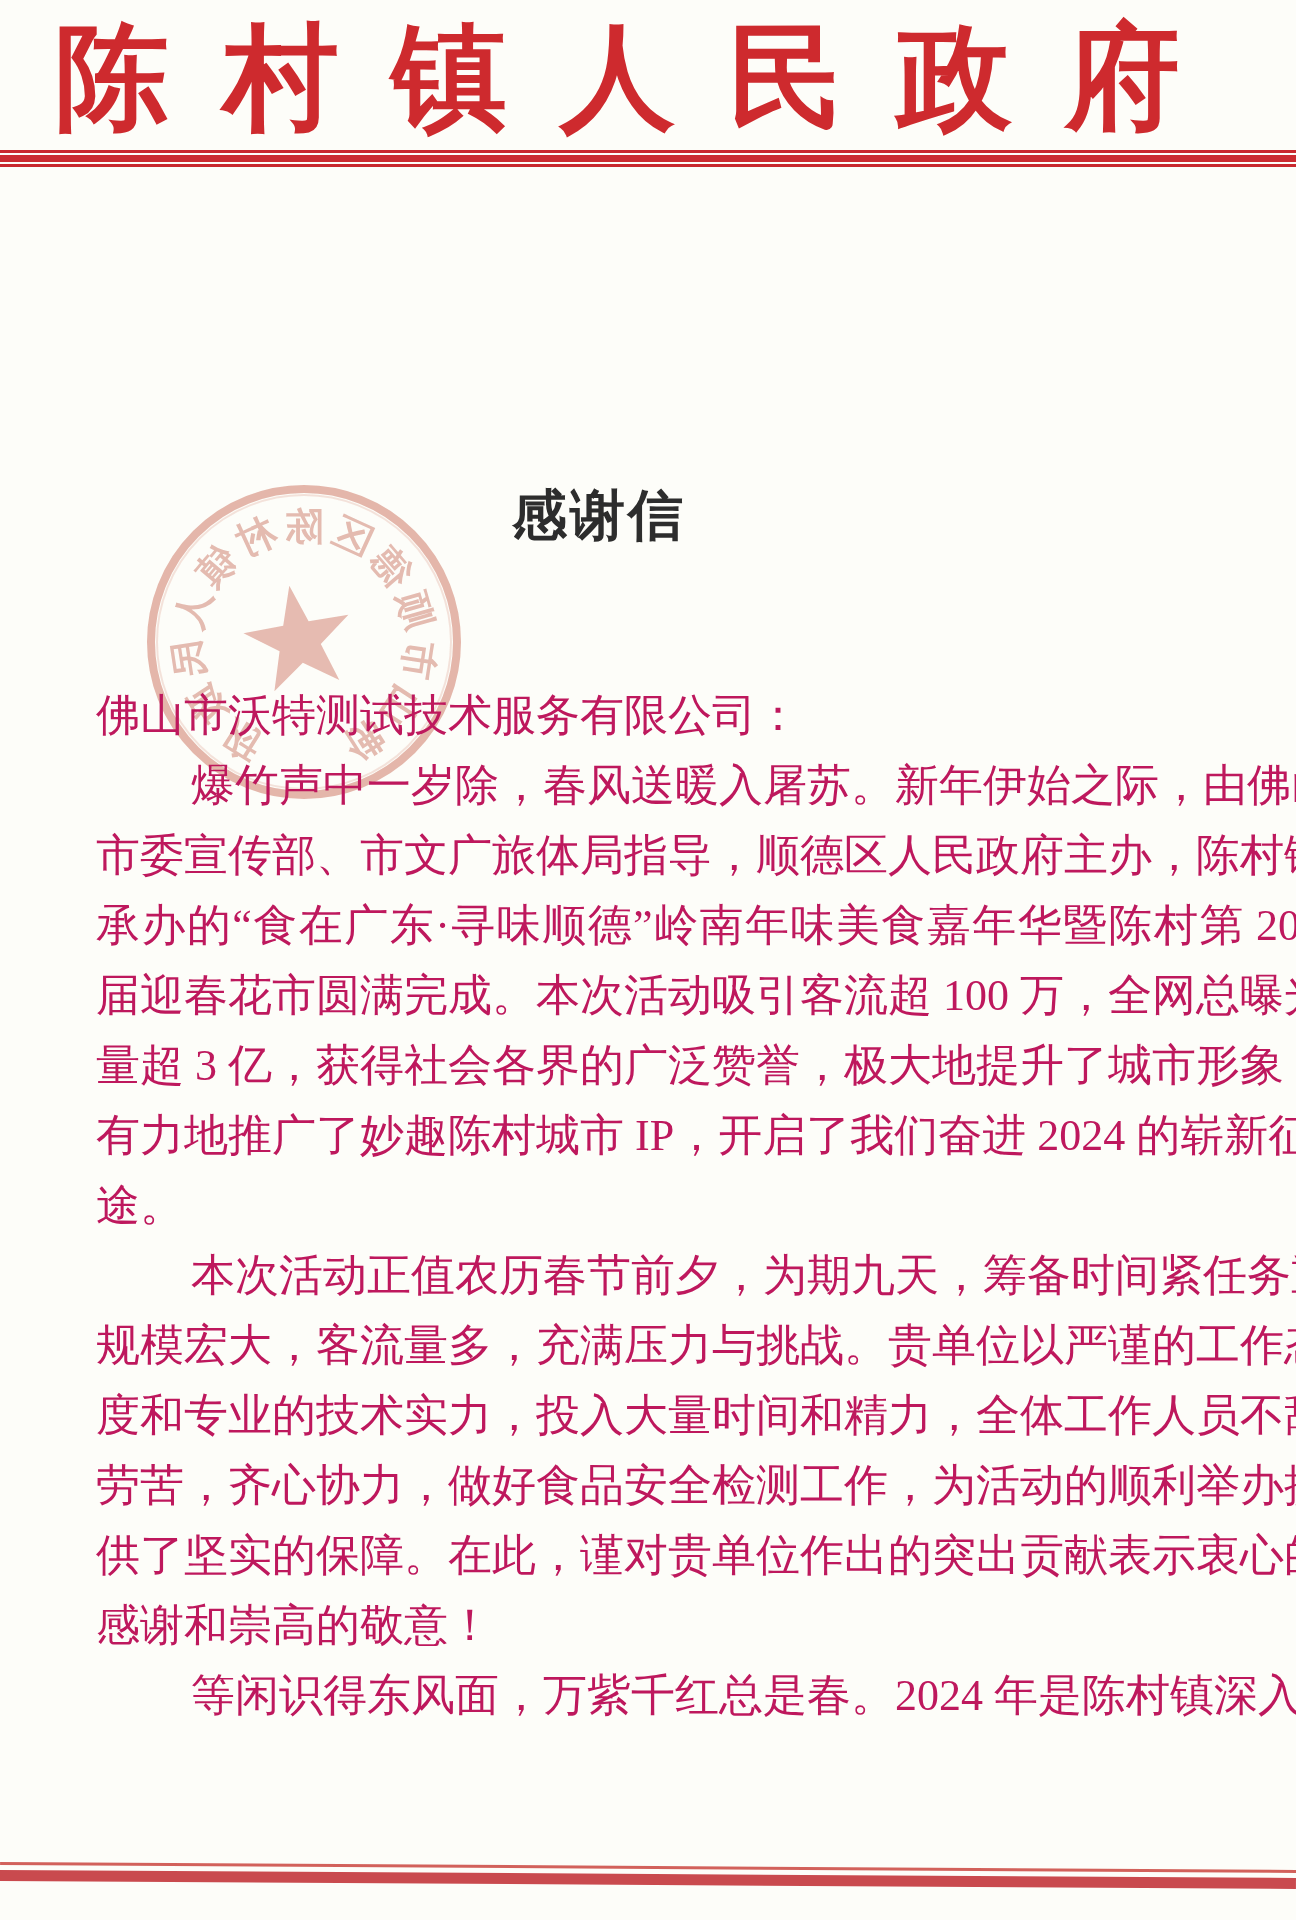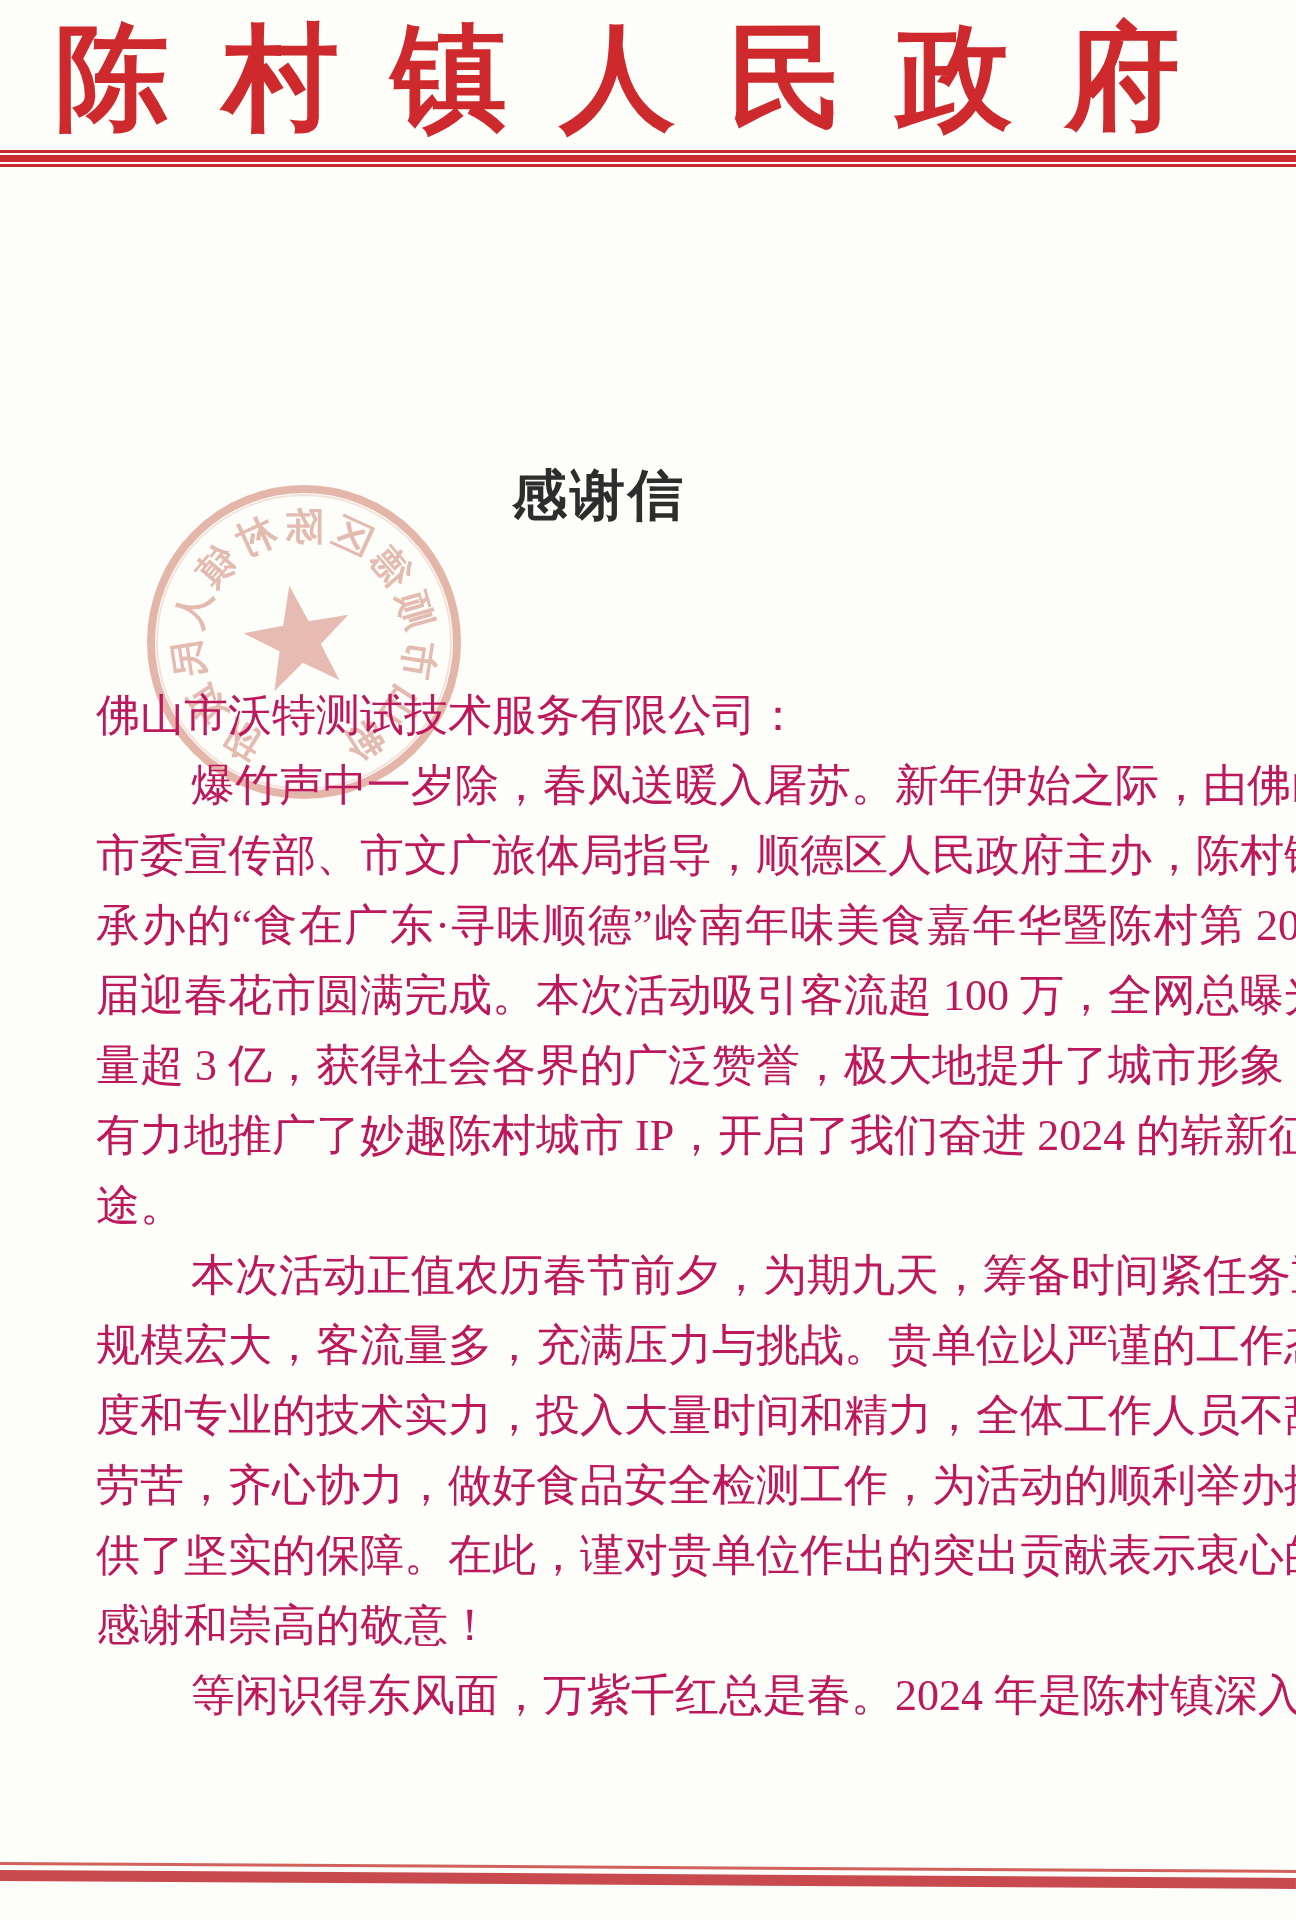--- a/index.html
+++ b/index.html
@@ -30,21 +30,21 @@
     background:linear-gradient(to bottom,
       #c9282e 0px,#c9282e 3px,
       #fdfdf9 3px,#fdfdf9 5px,
       #cb2b31 5px,#cb2b31 12px,
       #fdfdf9 12px,#fdfdf9 14px,
       #c9282e 14px,#c9282e 17px);
   }
 
   
   .letter-title{
-    position:absolute;left:512px;top:464px;
+    position:absolute;left:512px;top:484px;
     font-size:55px;line-height:1.15;font-weight:bold;
     letter-spacing:3px;color:#2d2d2d;white-space:nowrap;
   }
 
   
   .seal{
     position:absolute;left:139px;top:477px;width:330px;height:330px;
     z-index:1;
     filter:blur(0.5px);
     opacity:0.85;

